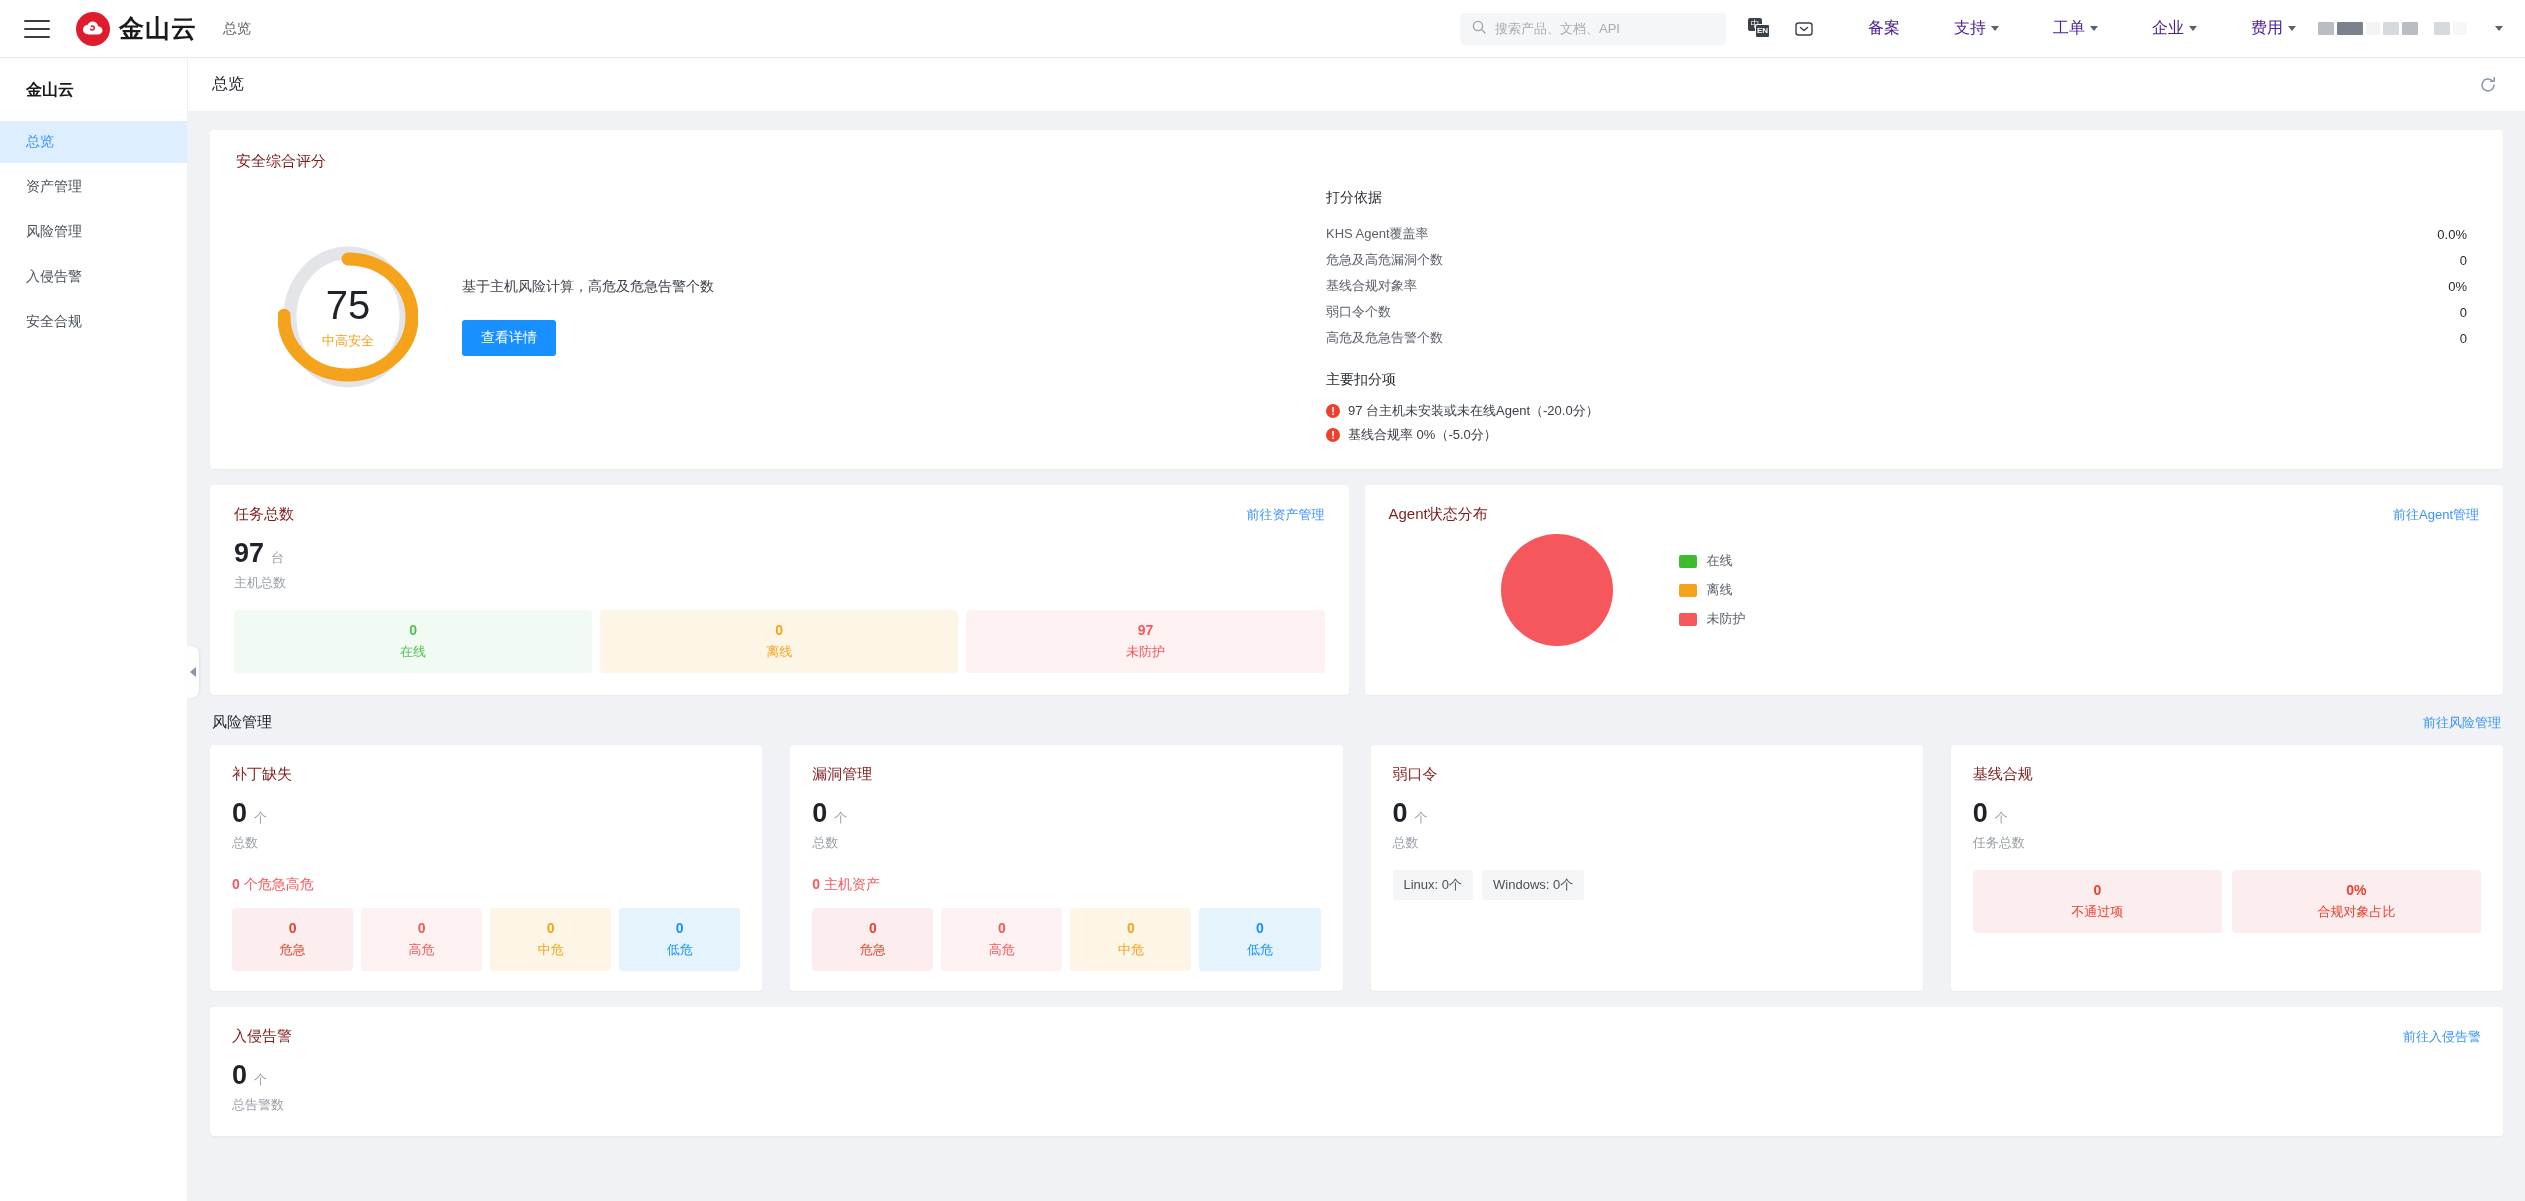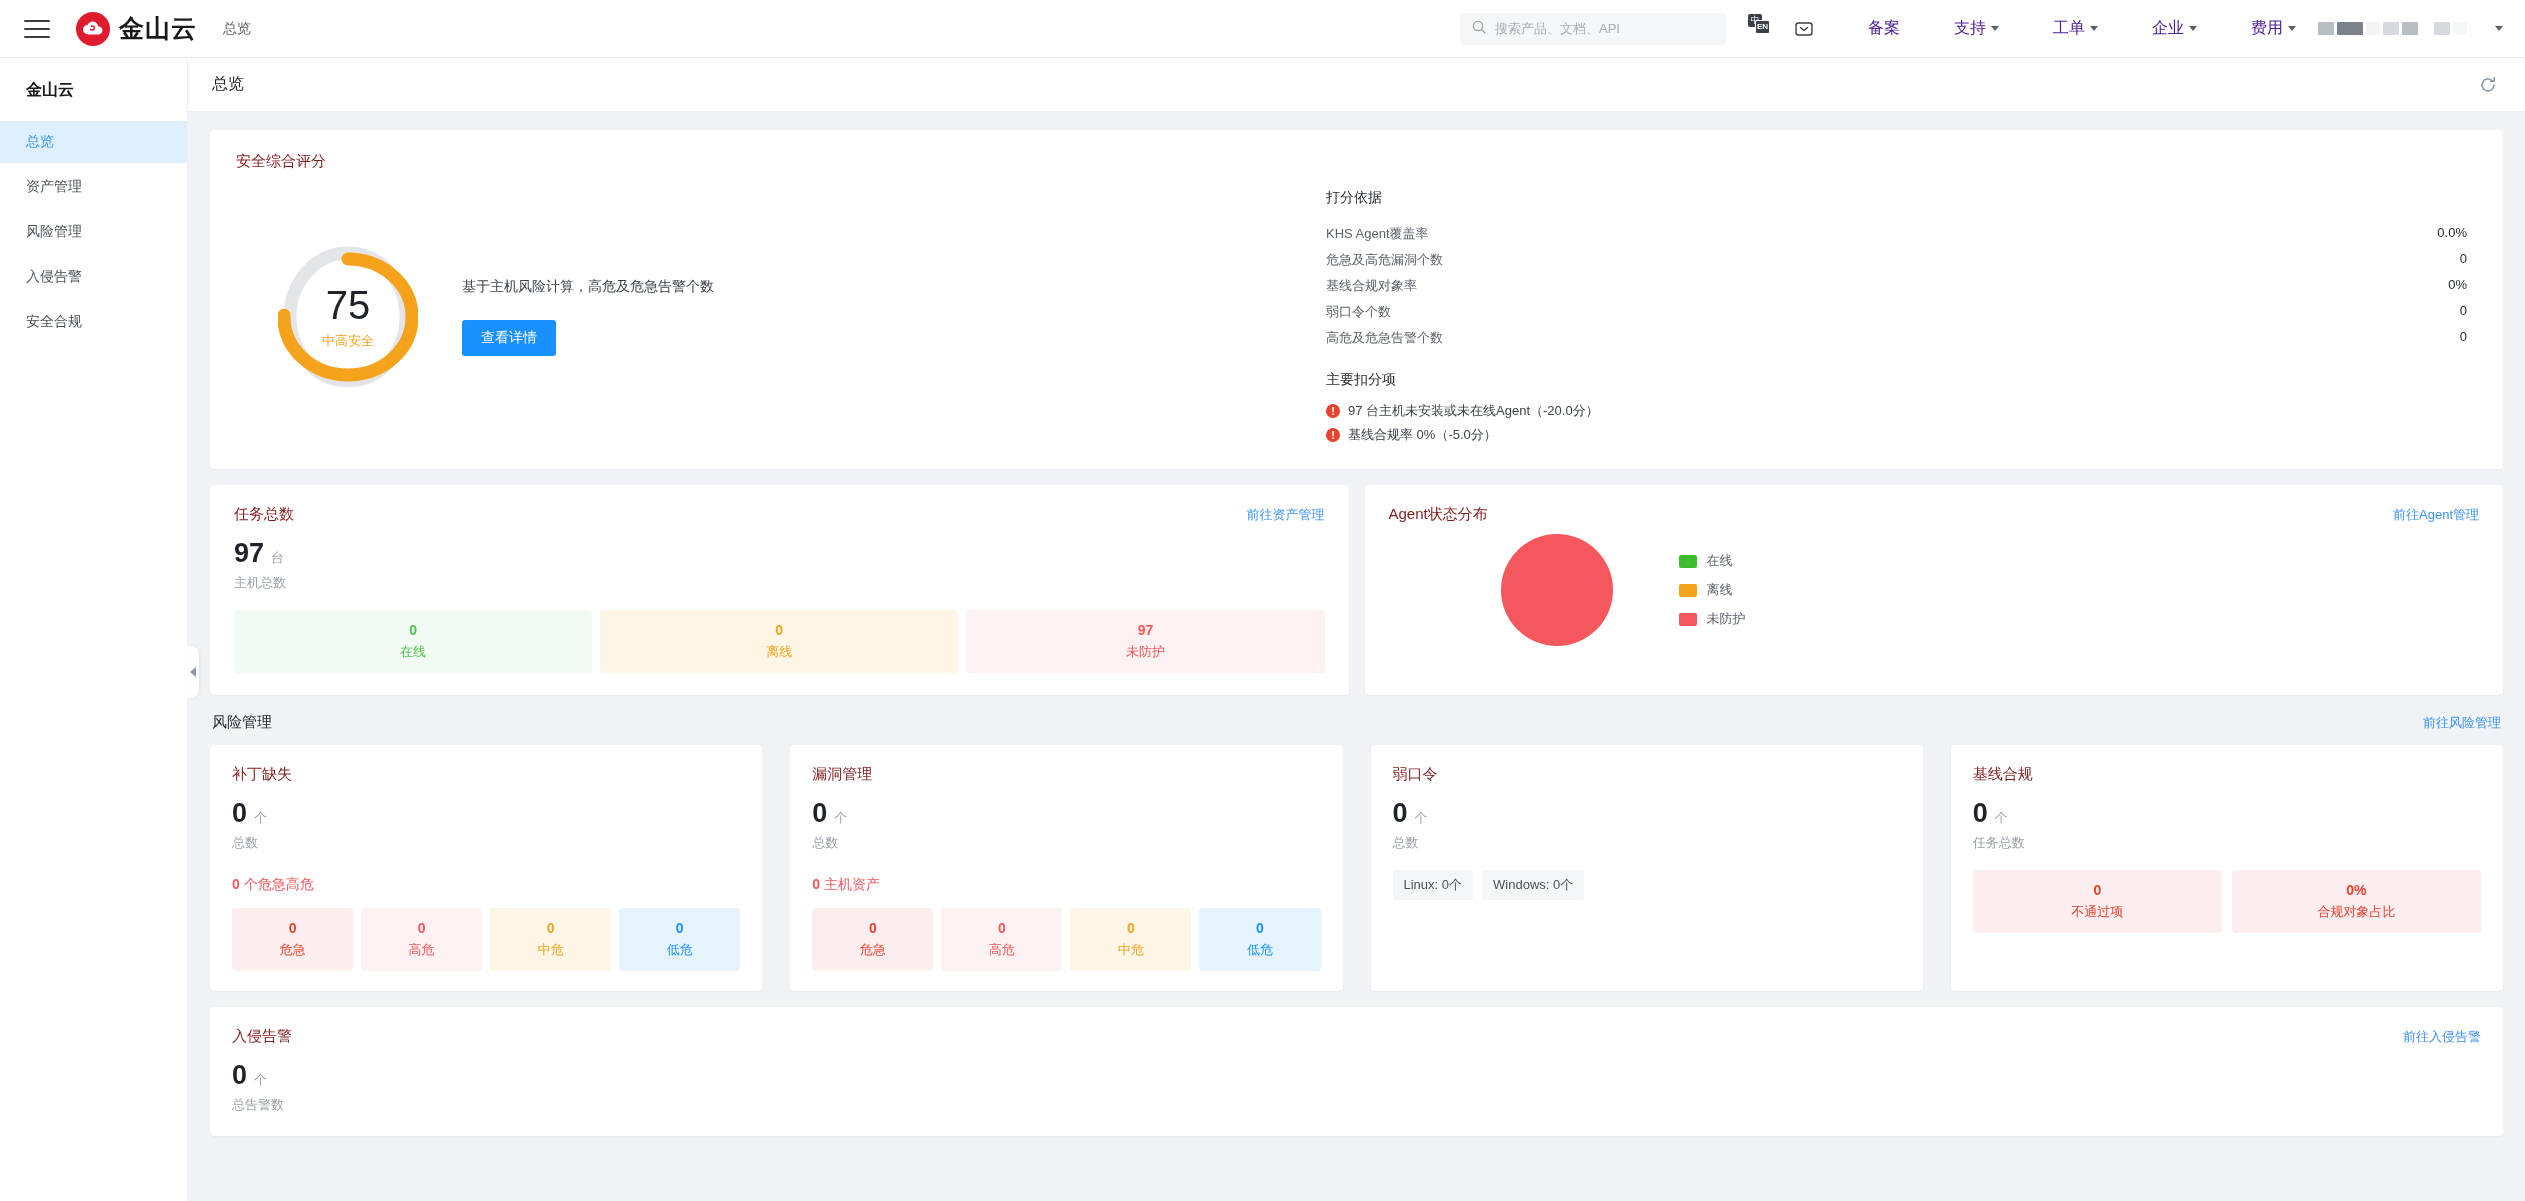--- a/index.html
+++ b/index.html
@@ -36,21 +36,21 @@
   .brand-mark svg { display: block; }
   .brand-name {
     font-size: 25px; font-weight: bold; color: #1a1a1a;
     letter-spacing: 1px; line-height: 1;
   }
   .topbar-breadcrumb {
     margin-left: 26px; font-size: 14px; color: #5b6069;
   }
 
   .topbar-right {
-    margin-left: auto; display: flex; 
+    margin-left: auto; display: flex; align-items: center;
     gap: 22px; padding-right: 22px;
   }
   .search-box {
     width: 266px; height: 32px;
     background: #f5f6f8; border-radius: 4px;
     display: flex; align-items: center; gap: 9px;
     padding: 0 12px;
   }
   .search-box input {
     border: none; outline: none; background: transparent;
@@ -155,20 +155,21 @@
     background: #1890ff; color: #fff; font-size: 14px;
     border: none; border-radius: 3px; padding: 9px 19px;
     cursor: pointer; font-family: inherit;
   }
 
   .score-right { flex: 1; padding-top: 2px; padding-right: 10px; }
   .sub-head { font-size: 14px; color: #1f2329; margin-bottom: 14px; }
   .kv-row {
     display: flex; font-size: 13px; color: #5b6069;
     padding: 4px 0;
+    align-items: center;
   }
   .kv-row .k { flex: 1; }
   .kv-row .v { color: #1f2329; }
   .deduct-head { font-size: 14px; color: #1f2329; margin: 20px 0 10px; }
   .deduct-row {
     display: flex; align-items: center; gap: 8px;
     font-size: 13px; color: #3b4149; padding: 3px 0;
   }
   .warn-dot {
     width: 14px; height: 14px; border-radius: 50%;

